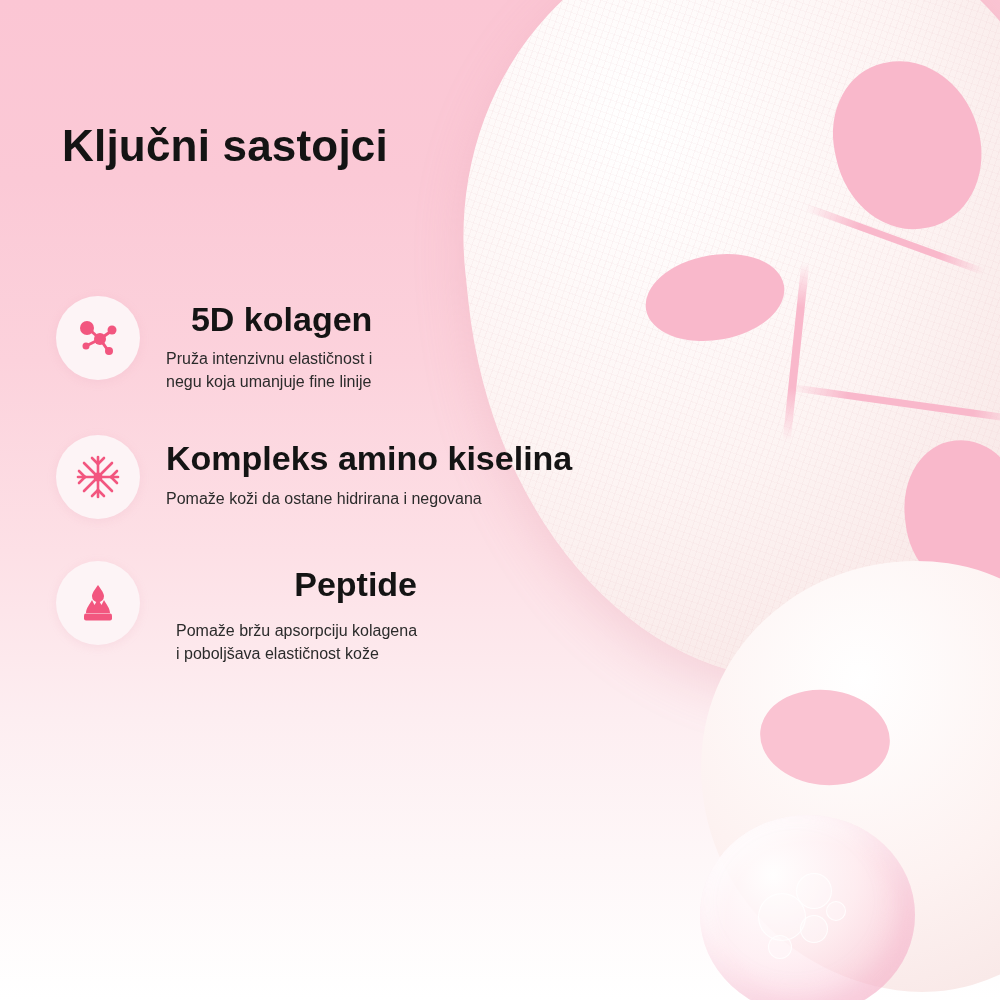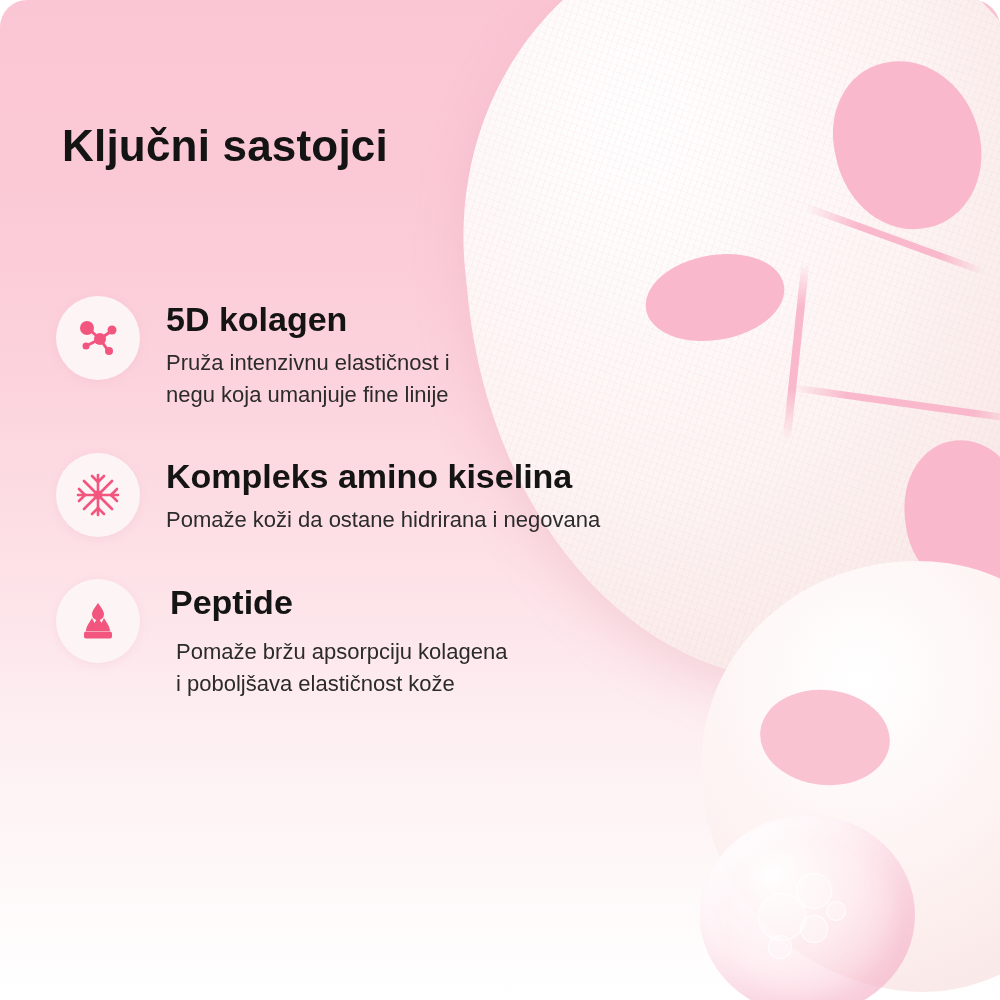--- a/index.html
+++ b/index.html
@@ -21,21 +21,20 @@
     overflow: hidden;
     background:
       linear-gradient(180deg,
         #fbc6d4 0%,
         #fbc9d6 18%,
         #fcd2dc 36%,
         #fde0e6 55%,
         #fdeef1 72%,
         #fef7f8 86%,
         #ffffff 100%);
-    border-radius: 27px;
   }
 
   
   .art {
     position: absolute;
     inset: 0;
     pointer-events: none;
   }
 
   
@@ -190,23 +189,24 @@
     padding-left: 26px;
     padding-top: 4px;
   }
 
   .item-title {
     font-size: 34px;
     font-weight: bold;
     color: #141414;
     line-height: 1.15;
     margin: 0 0 8px 0;
+    text-align: right;
   }
   .item-desc {
-    font-size: 22px;
+    font-size: 16px;
     color: #2b2b2b;
     line-height: 1.45;
     margin: 0;
     white-space: pre-line;
   }
 
   
   .item-2 .texts { padding-left: 30px; }
   .item-2 .item-desc { padding-left: 6px; margin-top: 14px; }
   .item-3 .item-desc { margin-top: 2px; }

